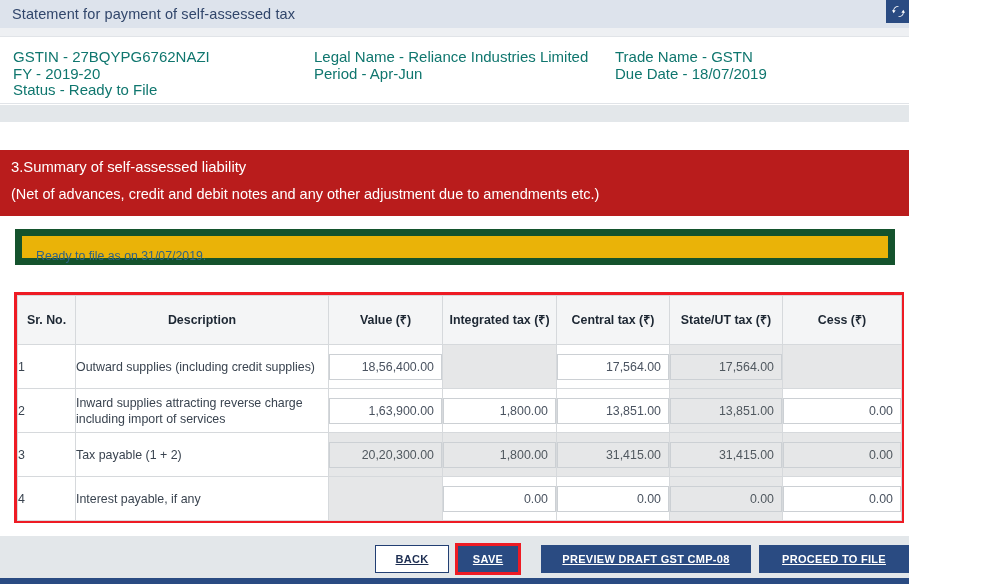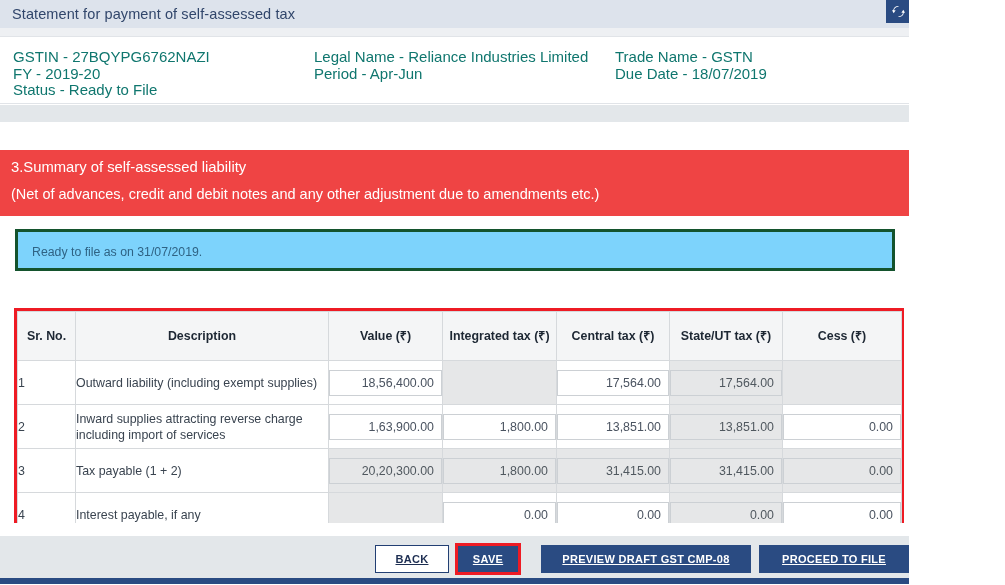--- a/index.html
+++ b/index.html
@@ -65,48 +65,47 @@
     border: 1px solid #b9bec4; background: #fff; cursor: pointer;
   }
   .nil-label {
     position: absolute; left: 29px; top: 5px;
     font-size: 12.6px; color: #3a4450;
   }
 
   
   .teal {
     position: absolute; left: 0; top: 150px; width: 909px; height: 66px;
-    background: #ef4444;
+    background: #b91c1c;
   }
   .teal .t1 {
     position: absolute; left: 11px; top: 9px;
     font-size: 14.8px; color: #ffffff;
   }
   .teal .t2 {
     position: absolute; left: 11px; top: 36px;
     font-size: 14.5px; color: #ffffff;
   }
 
   
   .note {
-    position: absolute; left: 15px; top: 229px; width: 880px; height: 42px;
-    background: #7dd3fc; border: 3px solid #14532d;
+    position: absolute; left: 15px; top: 229px; width: 880px; height: 36px;
+    background: #eab308; border: 7px solid #14532d;
   }
   .note span {
     position: absolute; left: 14px; top: 13px;
     font-size: 12.3px; color: #2f6384;
   }
 
   
   .table-wrap {
     position: absolute; left: 14px; top: 292px;
     width: 890px; height: 231px;
     border: 3px solid #ee1b24;
     background: #ffffff;
-    margin-top: 16px;
   }
   table.grid {
     width: 100%; height: 100%;
     border-collapse: collapse;
     table-layout: fixed;
   }
   table.grid th, table.grid td {
     border: 1px solid #d6d9dc;
     padding: 0;
     vertical-align: middle;
@@ -254,21 +253,21 @@
           <th>Value (₹)</th>
           <th>Integrated tax (₹)</th>
           <th>Central tax (₹)</th>
           <th>State/UT tax (₹)</th>
           <th>Cess (₹)</th>
         </tr>
       </thead>
       <tbody>
           <tr>
             <td class="sr">1</td>
-            <td class="desc">Outward liability (including exempt supplies)</td>
+            <td class="desc">Outward supplies (including credit supplies)</td>
             <td class="cell">
               <div class="fld">18,56,400.00</div>
             </td>
             <td class="cell blank"></td>
             <td class="cell">
               <div class="fld">17,564.00</div>
             </td>
             <td class="cell greybg">
               <div class="fld ro">17,564.00</div>
             </td>

